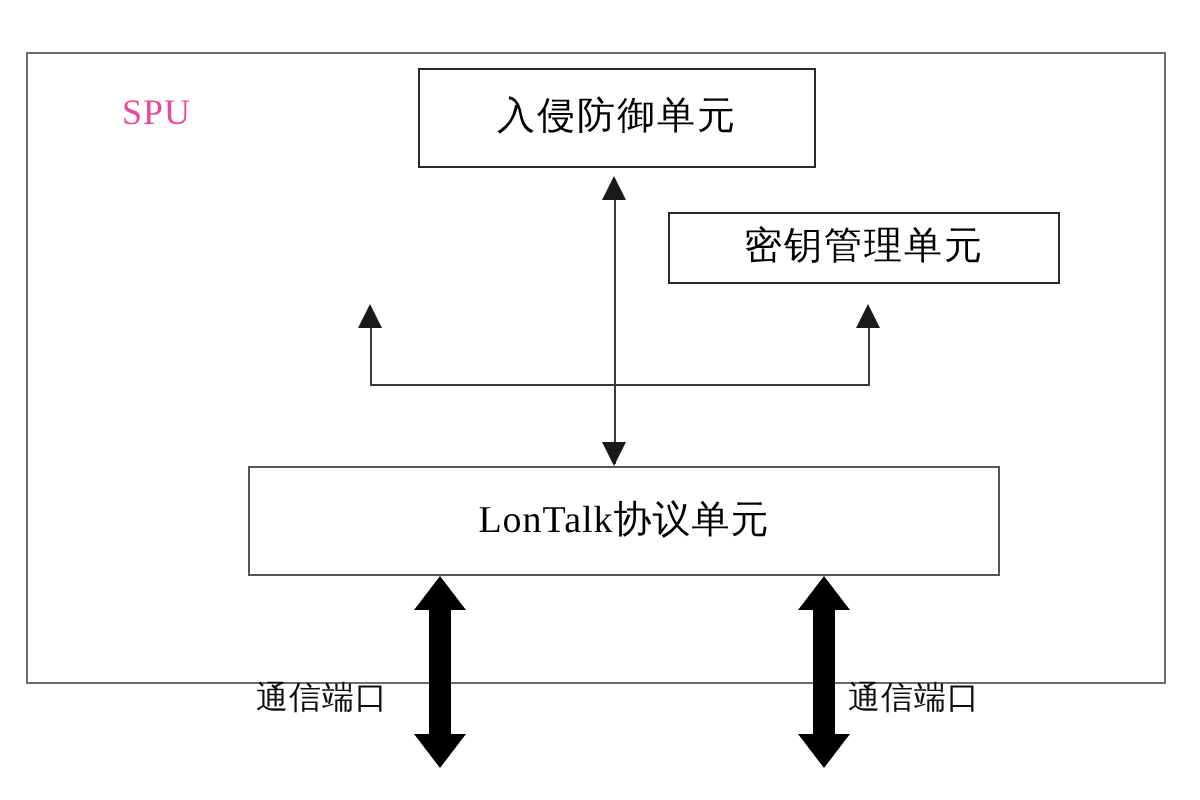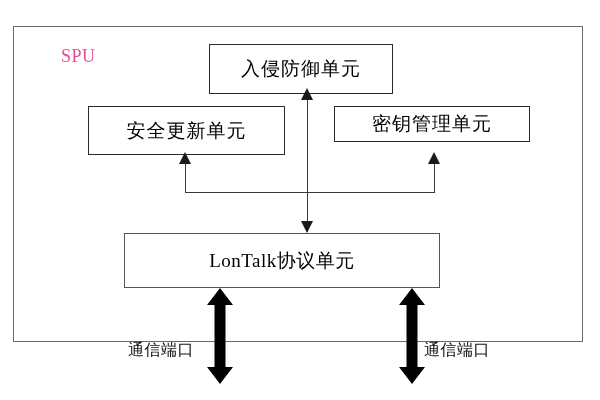--- a/index.html
+++ b/index.html
@@ -53,25 +53,25 @@
     white-space: nowrap;
   }
 
   .unit-box .unit-label {
     font-size: 19px;
     line-height: 22px;
     letter-spacing: 1px;
     font-family: "Liberation Serif", "DejaVu Serif", serif;
   }
 
-  #box-ips   { left: 209px; top: 44px;  width: 184px; height: 50px; text-align: right; }
+  #box-ips   { left: 209px; top: 34px;  width: 199px; height: 50px; text-align: right; }
   #box-update{ left: 88px;  top: 106px; width: 197px; height: 49px; }
   #box-key   { left: 334px; top: 106px; width: 196px; height: 36px; }
   #box-lontalk {
-    left: 124px; top: 233px; width: 316px; height: 55px;
+    left: 124px; top: 233px; width: 376px; height: 55px;
     border-color: #555555;
   }
   #box-lontalk .unit-label {
     font-size: 19px;
     letter-spacing: 0.5px;
   }
 
   
   .line-v {
     position: absolute;
@@ -144,23 +144,20 @@
 <div id="canvas">
 
   <div class="spu-frame"></div>
 
   <div class="spu-label">SPU</div>
 
   <div class="unit-box" id="box-ips">
     <span class="unit-label">入侵防御单元</span>
   </div>
 
-  <div class="unit-box" id="box-update">
-    <span class="unit-label">安全更新单元</span>
-  </div>
 
   <div class="unit-box" id="box-key">
     <span class="unit-label">密钥管理单元</span>
   </div>
 
   <div class="unit-box" id="box-lontalk">
     <span class="unit-label">LonTalk协议单元</span>
   </div>
 
   <div class="line-v" id="conn-center-shaft"></div>

